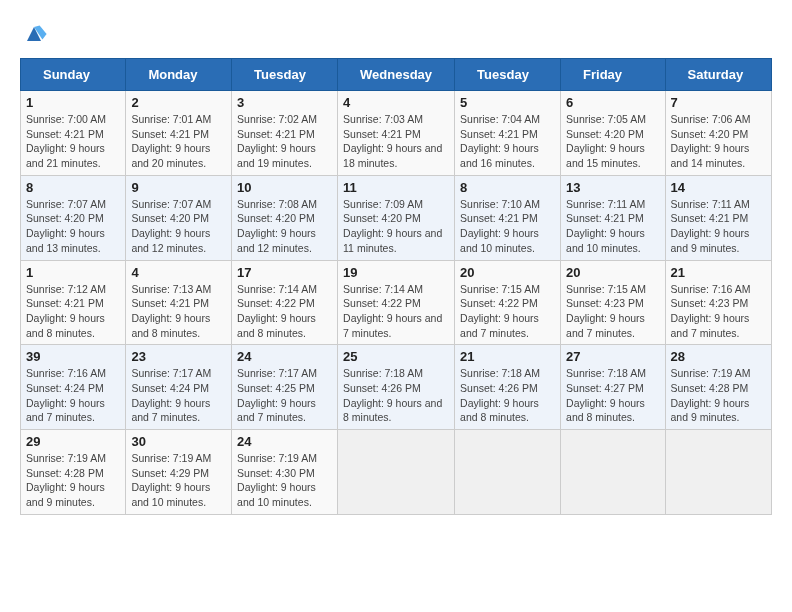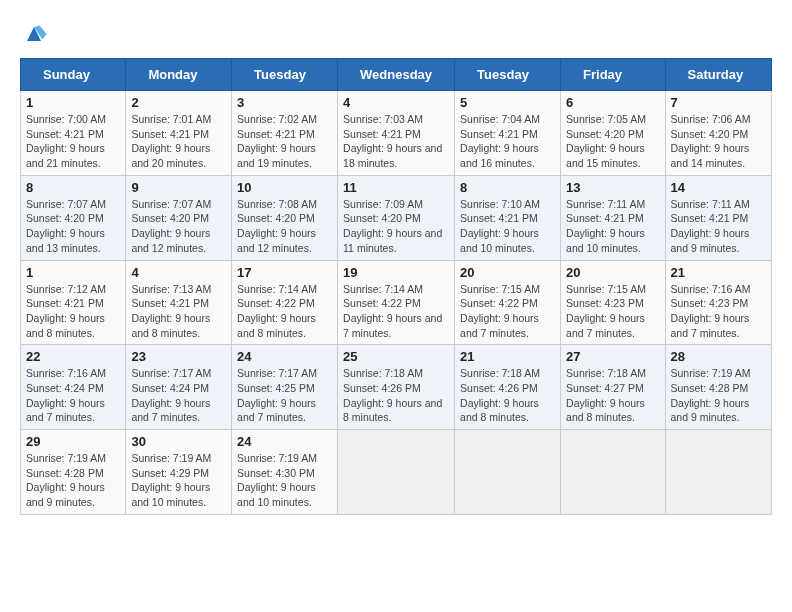--- a/index.html
+++ b/index.html
@@ -204,21 +204,21 @@
           <span class="day-number">20</span>
           <span class="day-detail">Sunrise: 7:15 AM<br>Sunset: 4:23 PM<br>Daylight: 9 hours and 7 minutes.</span>
         </td>
         <td>
           <span class="day-number">21</span>
           <span class="day-detail">Sunrise: 7:16 AM<br>Sunset: 4:23 PM<br>Daylight: 9 hours and 7 minutes.</span>
         </td>
       </tr>
       <tr>
         <td>
-          <span class="day-number">22</span>
+          <span class="day-number">39</span>
           <span class="day-detail">Sunrise: 7:16 AM<br>Sunset: 4:24 PM<br>Daylight: 9 hours and 7 minutes.</span>
         </td>
         <td>
           <span class="day-number">23</span>
           <span class="day-detail">Sunrise: 7:17 AM<br>Sunset: 4:24 PM<br>Daylight: 9 hours and 7 minutes.</span>
         </td>
         <td>
           <span class="day-number">24</span>
           <span class="day-detail">Sunrise: 7:17 AM<br>Sunset: 4:25 PM<br>Daylight: 9 hours and 7 minutes.</span>
         </td>

